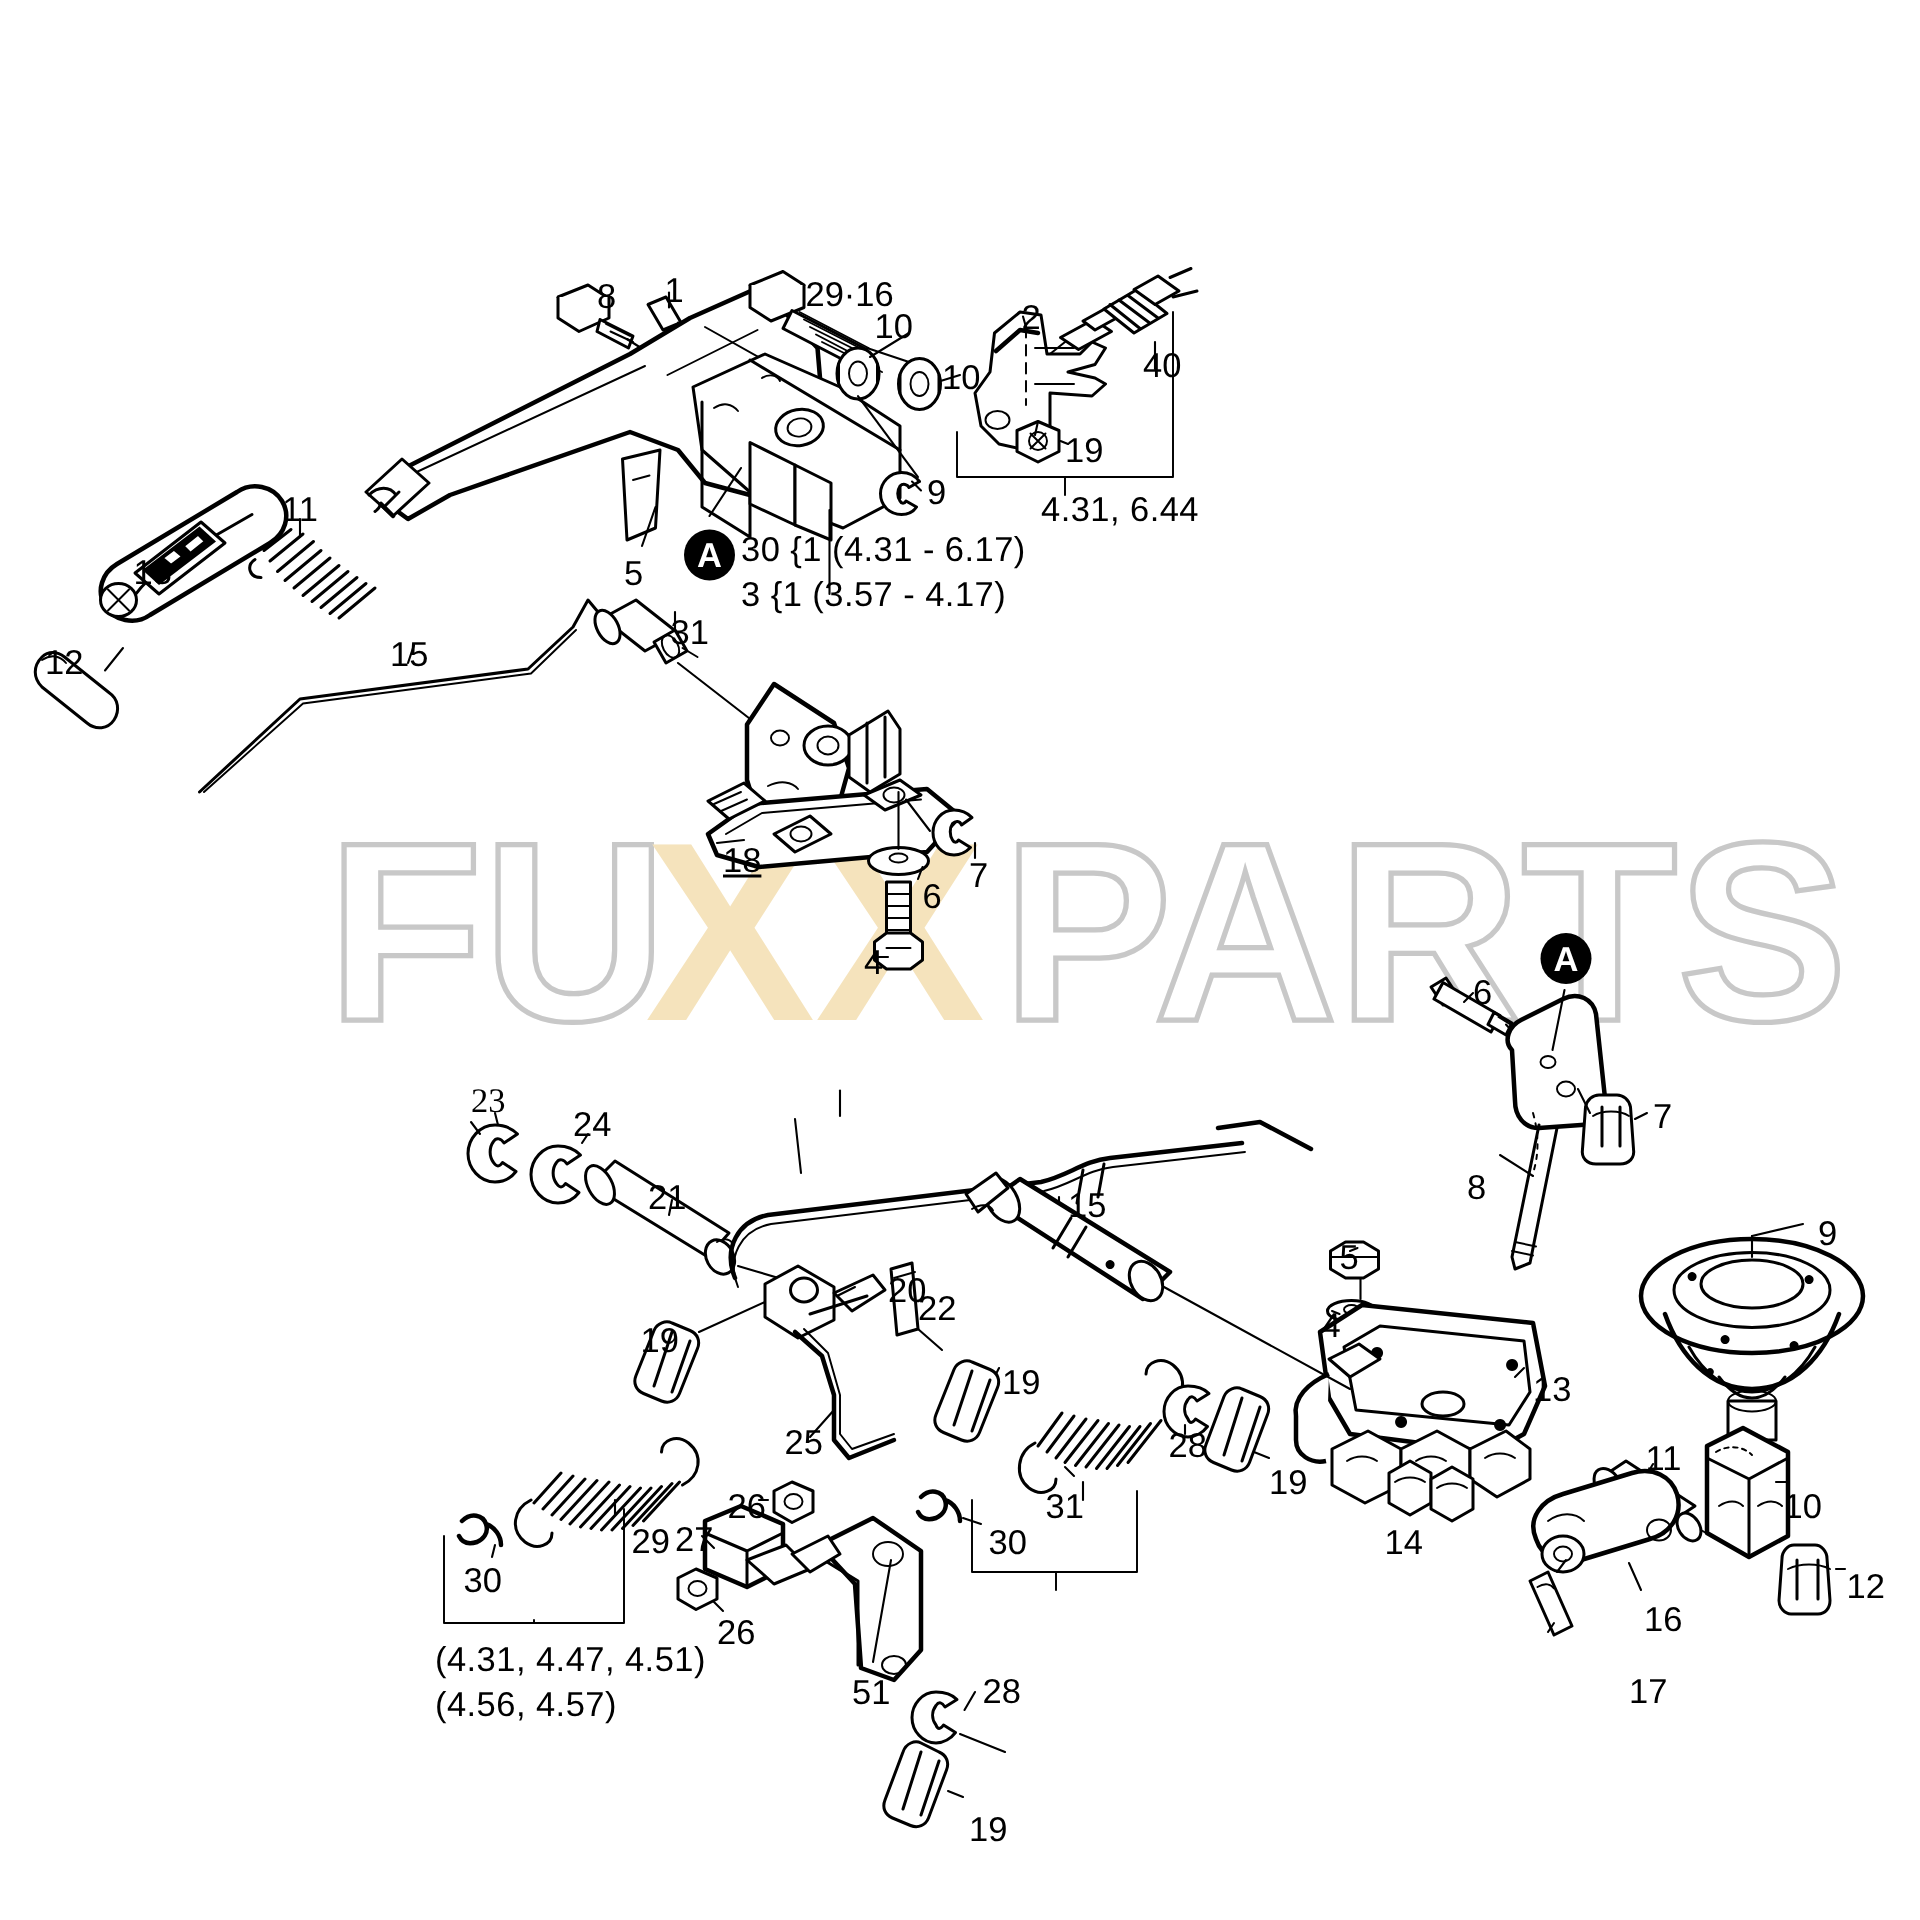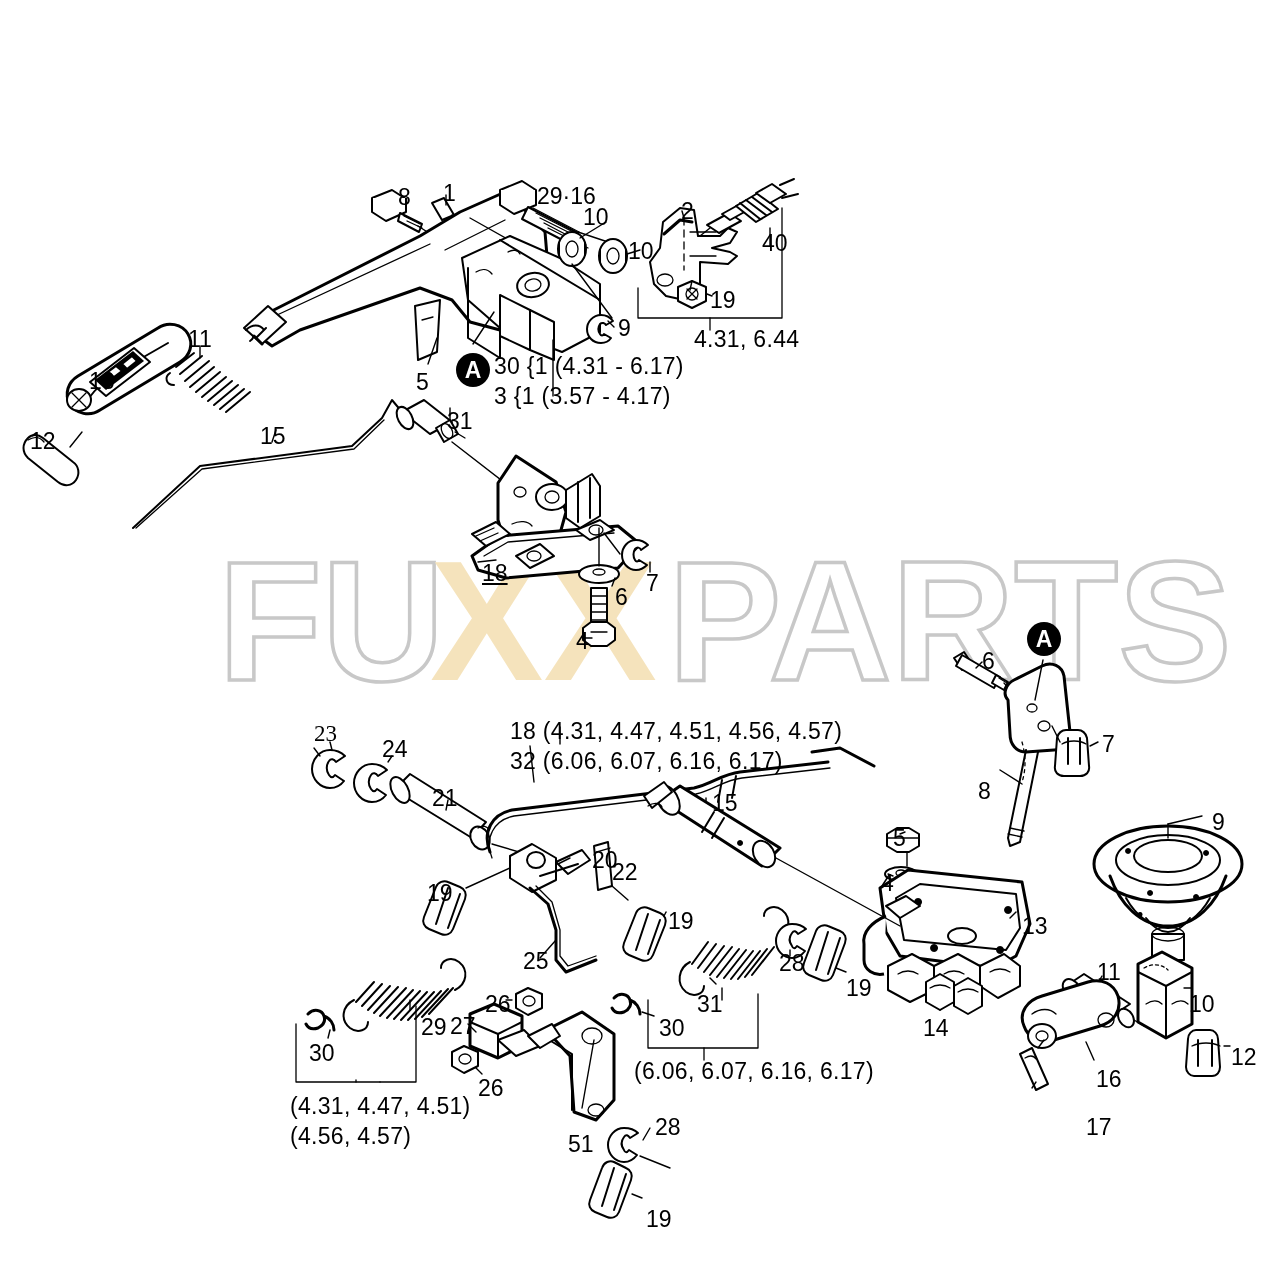--- a/index.html
+++ b/index.html
@@ -669,33 +669,26 @@
 
   <div class="variant-note" style="left:494px; top:352px;">
     <div>30 {1 (4.31 - 6.17)</div>
     <div>3  {1 (3.57 - 4.17)</div>
   </div>
 
   <div class="variant-note" style="left:694px; top:325px;">
     <div>4.31, 6.44</div>
   </div>
 
-  <div class="variant-note" style="left:510px; top:717px;">
-    <div>18 (4.31, 4.47, 4.51, 4.56, 4.57)</div>
-    <div>32 (6.06, 6.07, 6.16, 6.17)</div>
-  </div>
 
   <div class="variant-note" style="left:290px; top:1092px;">
     <div>(4.31, 4.47, 4.51)</div>
     <div>(4.56, 4.57)</div>
   </div>
 
-  <div class="variant-note" style="left:634px; top:1057px;">
-    <div>(6.06, 6.07, 6.16, 6.17)</div>
-  </div>
 
   <div id="callout-layer">
       <div class="callout" style="left: 398px; top: 186px;">8</div>
       <div class="callout" style="left: 443px; top: 182px;">1</div>
       <div class="callout" style="left: 537px; top: 185px;">29·16</div>
       <div class="callout" style="left: 583px; top: 206px;">10</div>
       <div class="callout" style="left: 681px; top: 200px;">2</div>
       <div class="callout" style="left: 762px; top: 232px;">40</div>
       <div class="callout" style="left: 628px; top: 240px;">10</div>
       <div class="callout" style="left: 710px; top: 289px;">19</div>
@@ -734,18 +727,18 @@
       <div class="callout" style="left: 779px; top: 952px;">28</div>
       <div class="callout" style="left: 846px; top: 977px;">19</div>
       <div class="callout" style="left: 523px; top: 950px;">25</div>
       <div class="callout" style="left: 393px; top: 1016px; margin-left: 28px;">29</div>
       <div class="callout" style="left: 309px; top: 1042px;">30</div>
       <div class="callout" style="left: 485px; top: 993px;">26</div>
       <div class="callout" style="left: 450px; top: 1015px;">27</div>
       <div class="callout" style="left: 478px; top: 1077px;">26</div>
       <div class="callout" style="left: 697px; top: 993px;">31</div>
       <div class="callout" style="left: 659px; top: 1017px;">30</div>
-      <div class="callout" style="left: 568px; top: 1117px; margin-top: 16px;">51</div>
+      <div class="callout" style="left: 568px; top: 1117px;">51</div>
       <div class="callout" style="left: 655px; top: 1116px;">28</div>
       <div class="callout" style="left: 646px; top: 1208px;">19</div>
     </div>
 
 </div>
 
 </body></html>

